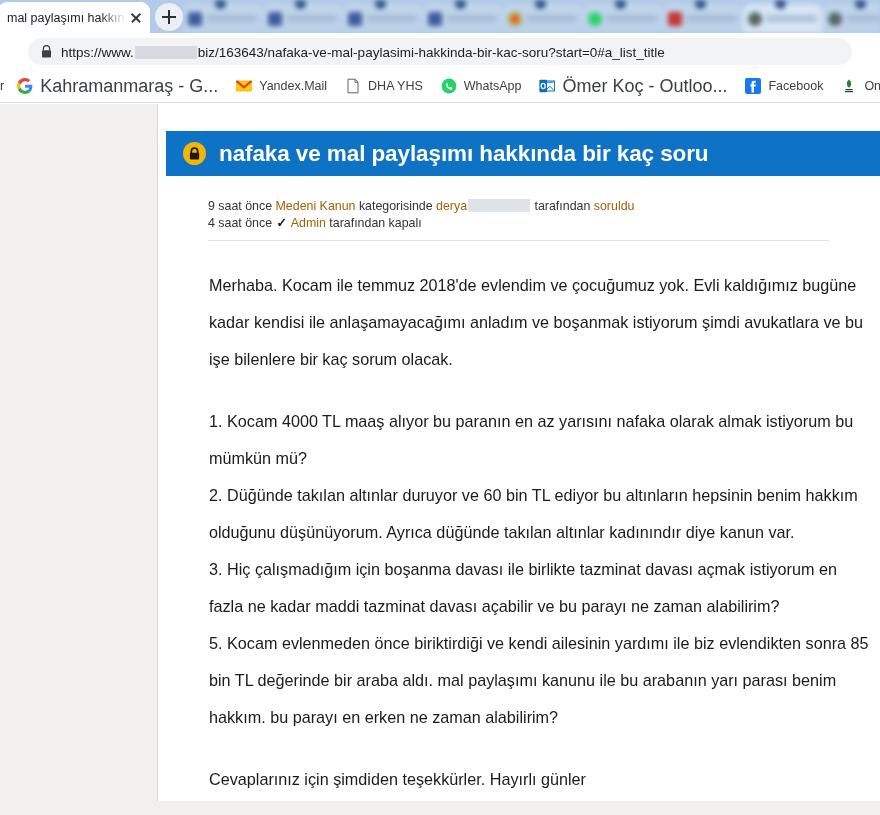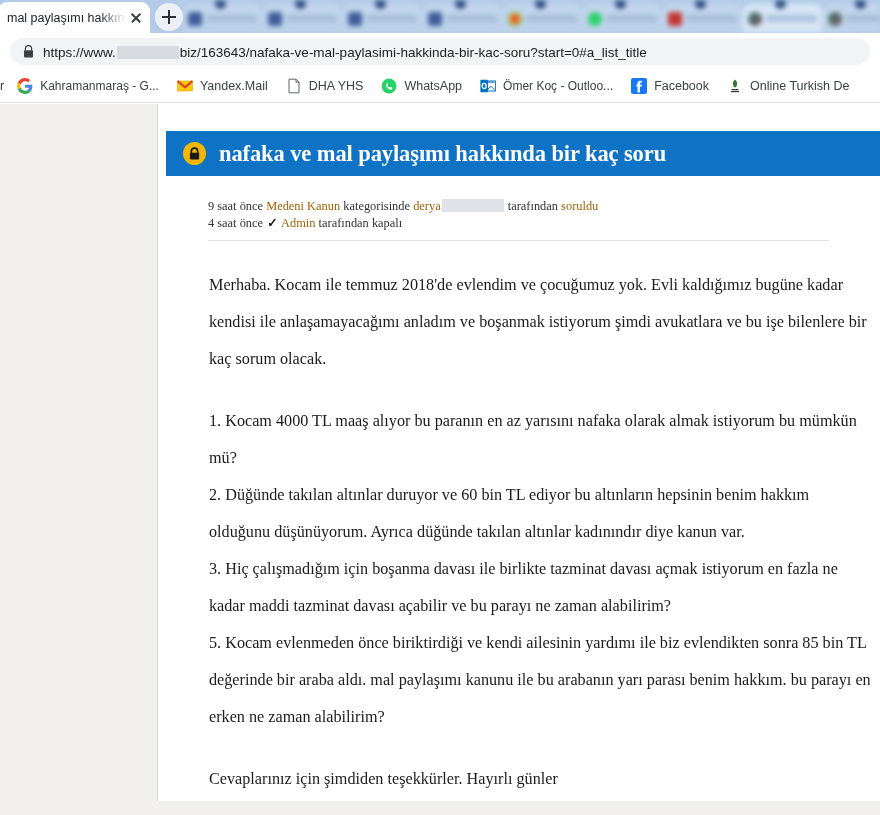--- a/index.html
+++ b/index.html
@@ -115,21 +115,21 @@
     border-radius: 2px;
     opacity: .75;
   }
   .btab.sel { background: #d9e7f6; }
 
   .toolbar {
     height: 37px;
     background: #ffffff;
     display: flex;
     align-items: center;
-    padding: 0 10px;
+    padding: 0 28px;
   }
   .omnibox {
     flex: 1;
     height: 27px;
     background: #f1f3f4;
     border-radius: 14px;
     display: flex;
     align-items: center;
     padding: 0 13px;
     gap: 9px;
@@ -169,38 +169,37 @@
     display: flex;
     align-items: center;
     gap: 7px;
     padding: 3px 9px;
     font-size: 12.5px;
     color: #3c4043;
     flex: 0 0 auto;
     border-radius: 4px;
   }
   .bm .ico { width: 16px; height: 16px; flex: 0 0 auto; display: block; }
-  .bm .clip { font-size: 12px; }
+  .bm .clip { font-size: 18px; }
 
   
   .page {
     position: absolute;
     left: 0; top: 104px;
     width: 880px; height: 711px;
     background: #f1f0ee;
     overflow: hidden;
   }
   .content {
     position: absolute;
     left: 157px; top: 0;
     width: 723px;
     height: 697px;
     background: #ffffff;
     border-left: 1px solid #d8d8d6;
-    font-family: Liberation Serif, serif;
   }
   .inner { padding: 27px 0 0 8px; }
 
   .banner {
     background: #0e73c4;
     height: 45px;
     display: flex;
     align-items: center;
     gap: 13px;
     padding-left: 17px;

